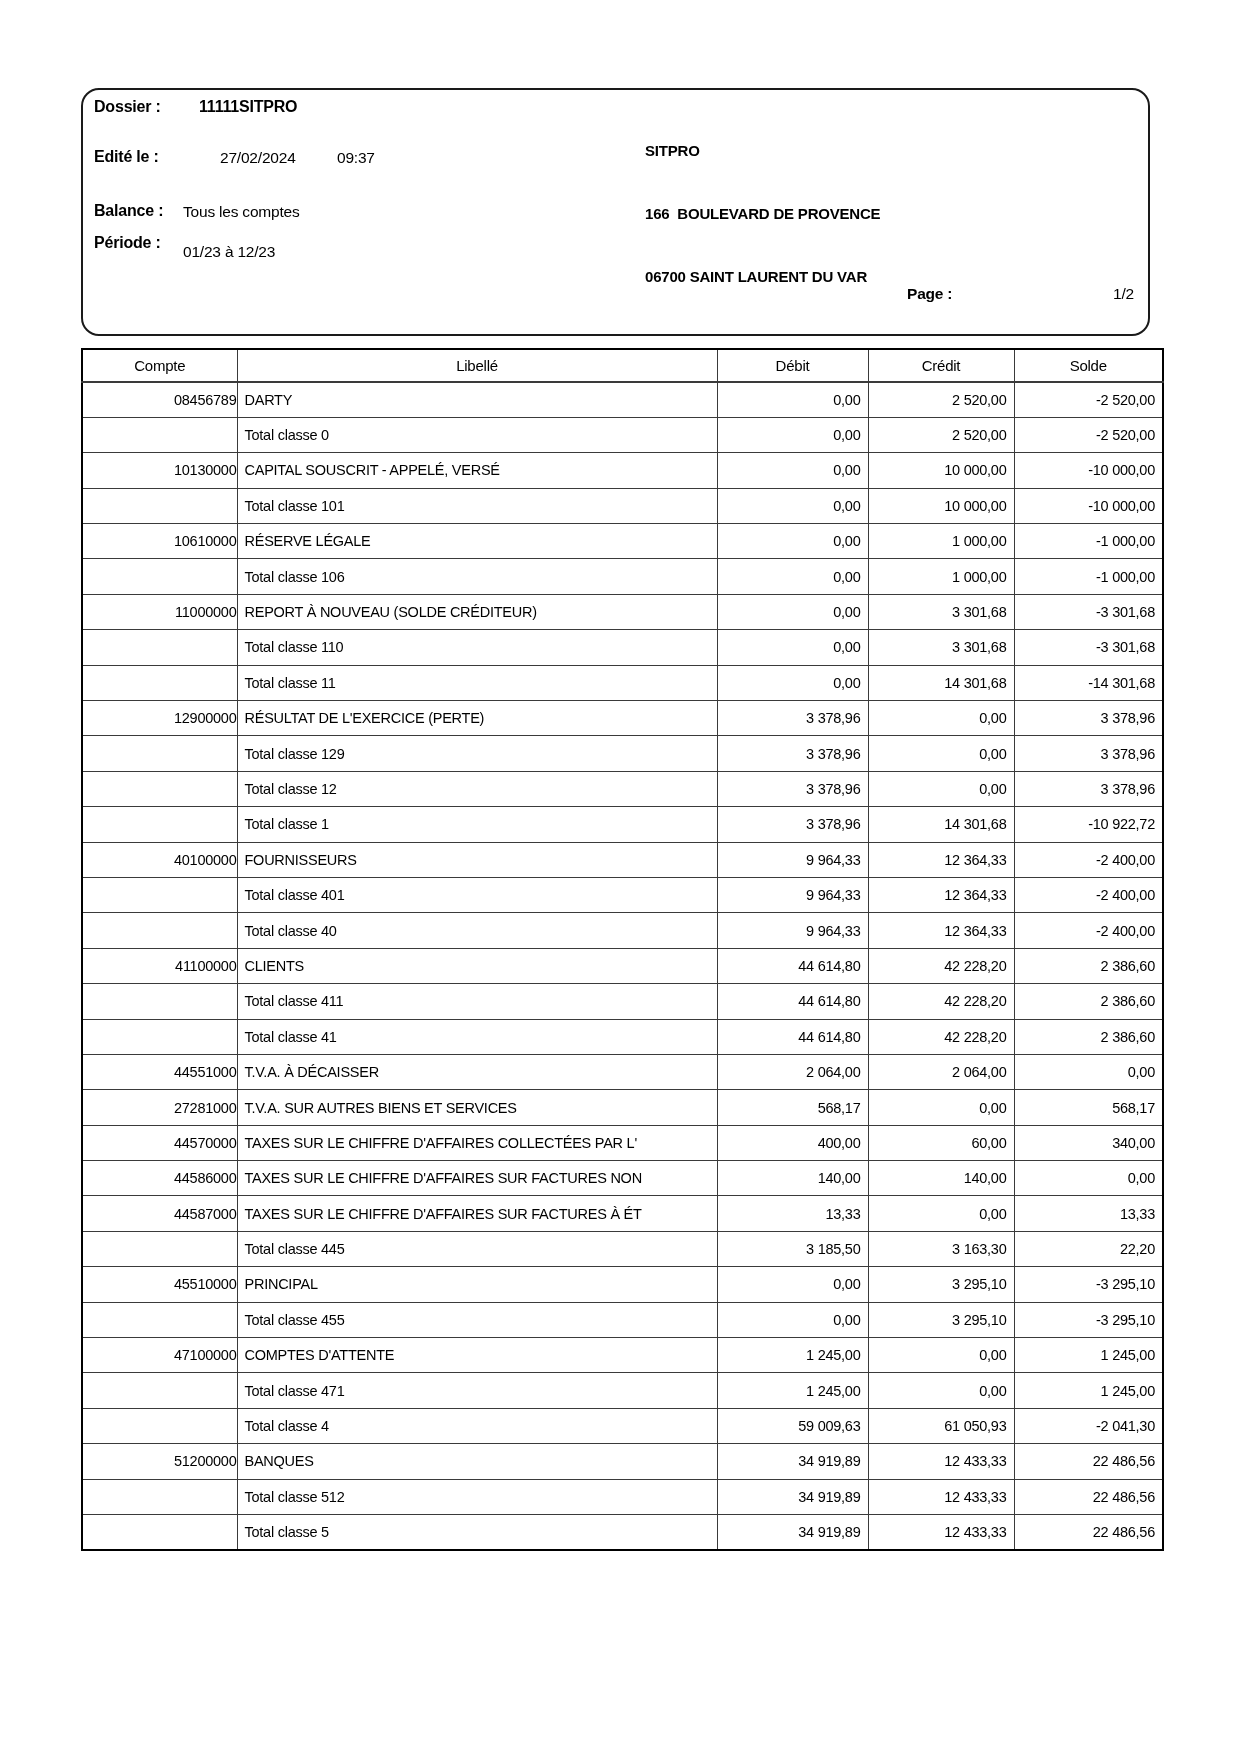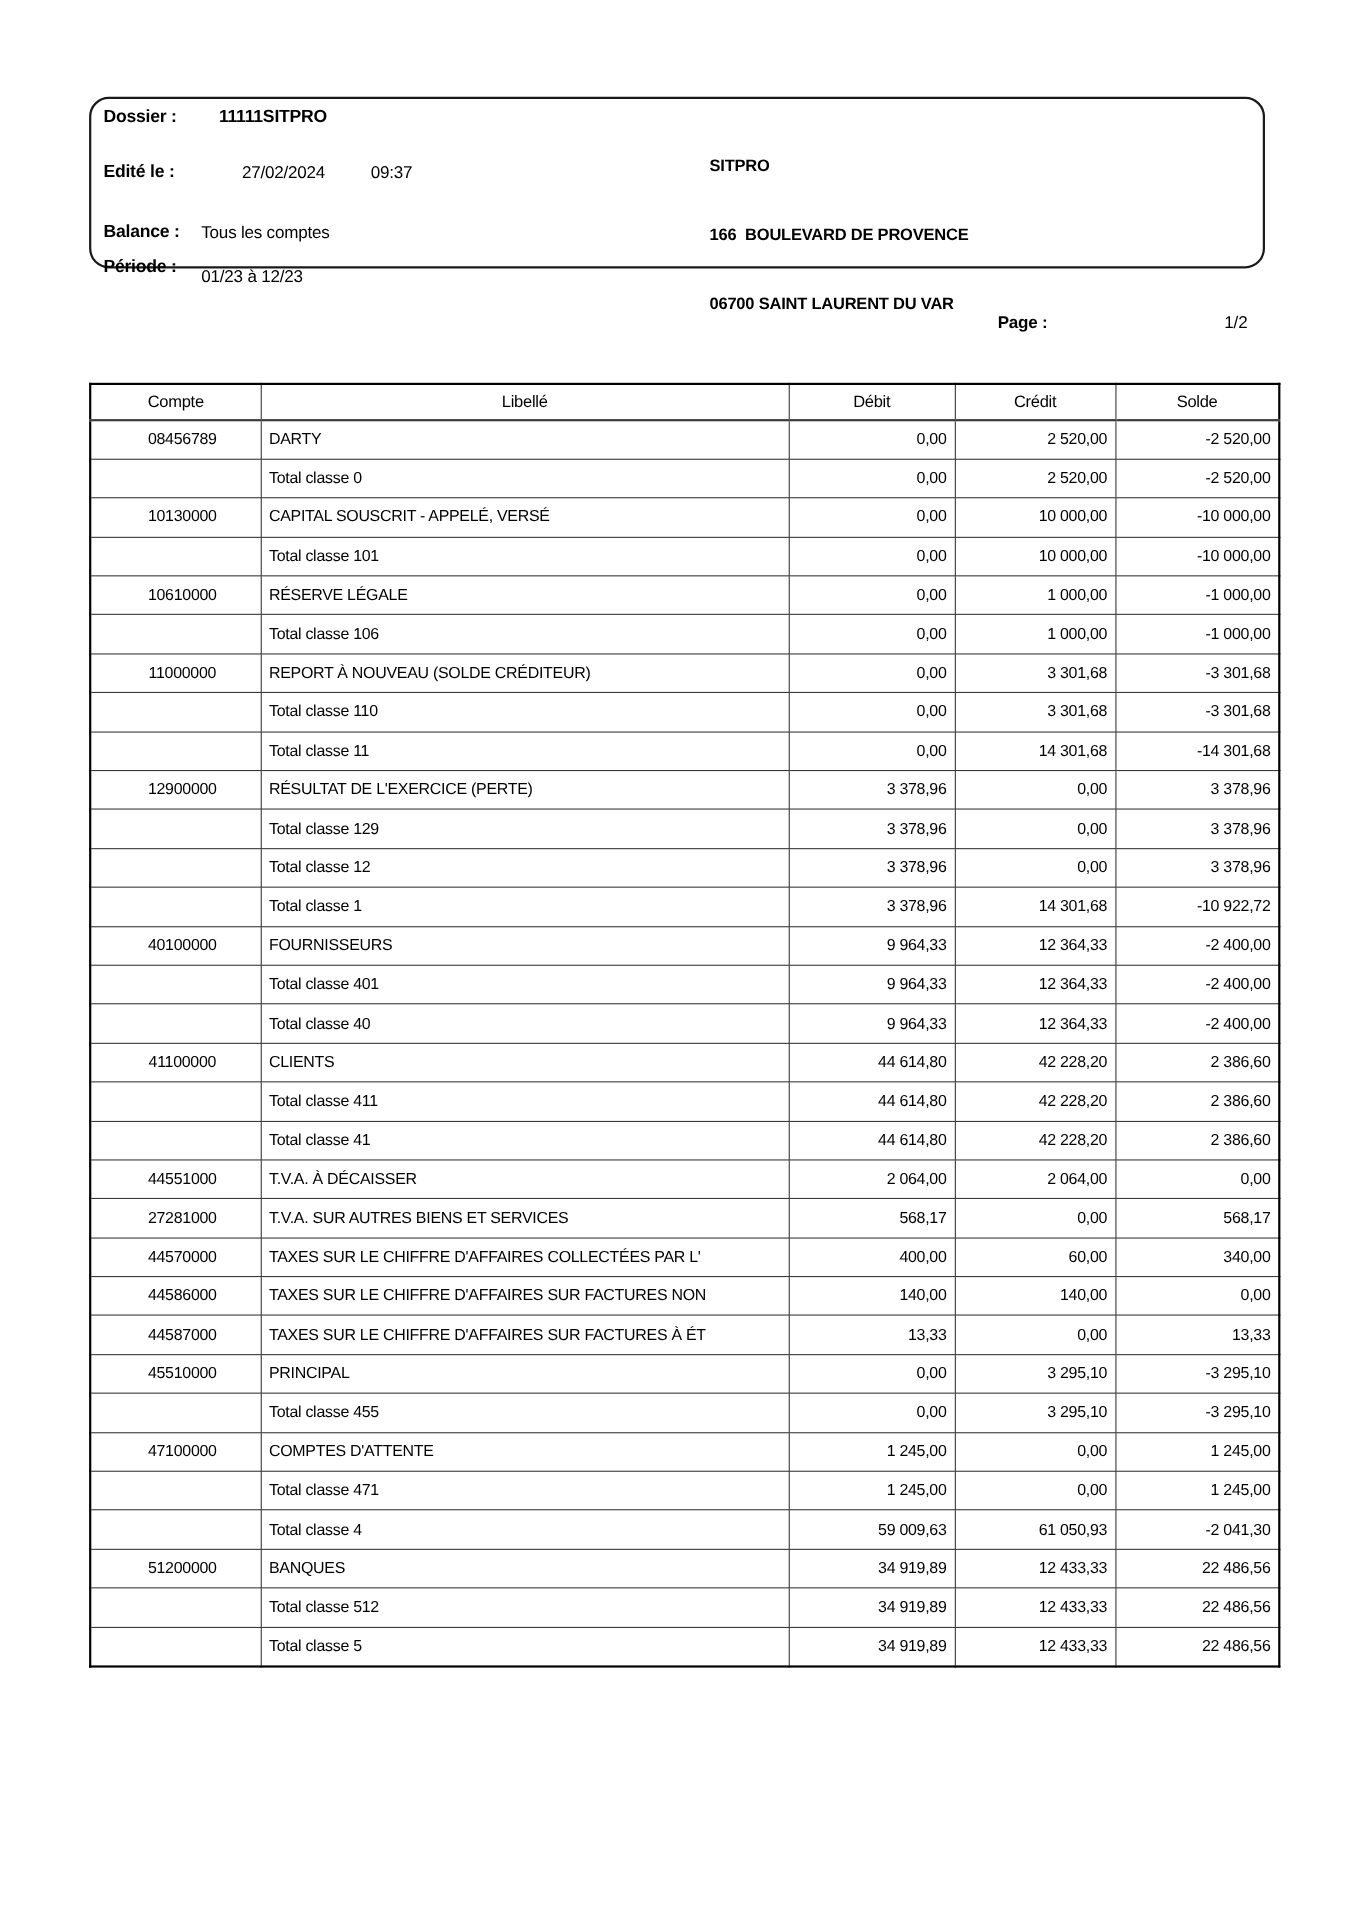--- a/index.html
+++ b/index.html
@@ -9,21 +9,21 @@
     position: relative;
     font-family: "Liberation Sans", "DejaVu Sans", sans-serif;
     color: #000;
   }
   .page { position: absolute; inset: 0; }
 
   
   .header-box {
     position: absolute;
     left: 81px; top: 88px;
-    width: 1069px; height: 156px;
+    width: 1069px; height: 248px;
     border: 2px solid #1a1a1a;
     border-radius: 18px;
     background: #fff;
   }
   .header-box span { position: absolute; white-space: pre; }
   .lbl { font-size: 16px; font-weight: 700; letter-spacing: -0.2px; }
   .val { font-size: 15.5px; font-weight: 400; letter-spacing: -0.2px; }
   .val.bold { font-weight: 700; font-size: 16px; }
 
   .dossier-l  { left: 11px;  top: 8px; }
@@ -66,21 +66,21 @@
     font-size: 15px;
     text-align: center;
     vertical-align: middle;
     border-bottom-width: 2px;
   }
   .balance-table tbody tr { height: 35.4px; }
   .balance-table tbody td {
     font-size: 14.5px;
     vertical-align: middle;
   }
-  td.c-compte { padding-left: 12px; text-align: center; }
+  td.c-compte { padding-left: 12px; text-align: right; }
   td.c-lib    { padding-left: 7px;  text-align: left; margin-left: 48px; }
   td.c-num    { padding-right: 7px; text-align: right; }
 </style>
 </head>
 <body>
 
 <div class="page">
 
   <div class="header-box">
     <span class="lbl dossier-l">Dossier :</span>
@@ -311,20 +311,27 @@
         </tr>
 
         <tr>
           <td class="c-compte">44587000</td>
           <td class="c-lib">TAXES SUR LE CHIFFRE D'AFFAIRES SUR FACTURES À ÉT</td>
           <td class="c-num">13,33</td>
           <td class="c-num">0,00</td>
           <td class="c-num">13,33</td>
         </tr>
 
+        <tr>
+          <td class="c-compte"></td>
+          <td class="c-lib">Total classe 445</td>
+          <td class="c-num">3 185,50</td>
+          <td class="c-num">3 163,30</td>
+          <td class="c-num">22,20</td>
+        </tr>
 
         <tr>
           <td class="c-compte">45510000</td>
           <td class="c-lib">PRINCIPAL</td>
           <td class="c-num">0,00</td>
           <td class="c-num">3 295,10</td>
           <td class="c-num">-3 295,10</td>
         </tr>
 
         <tr>

